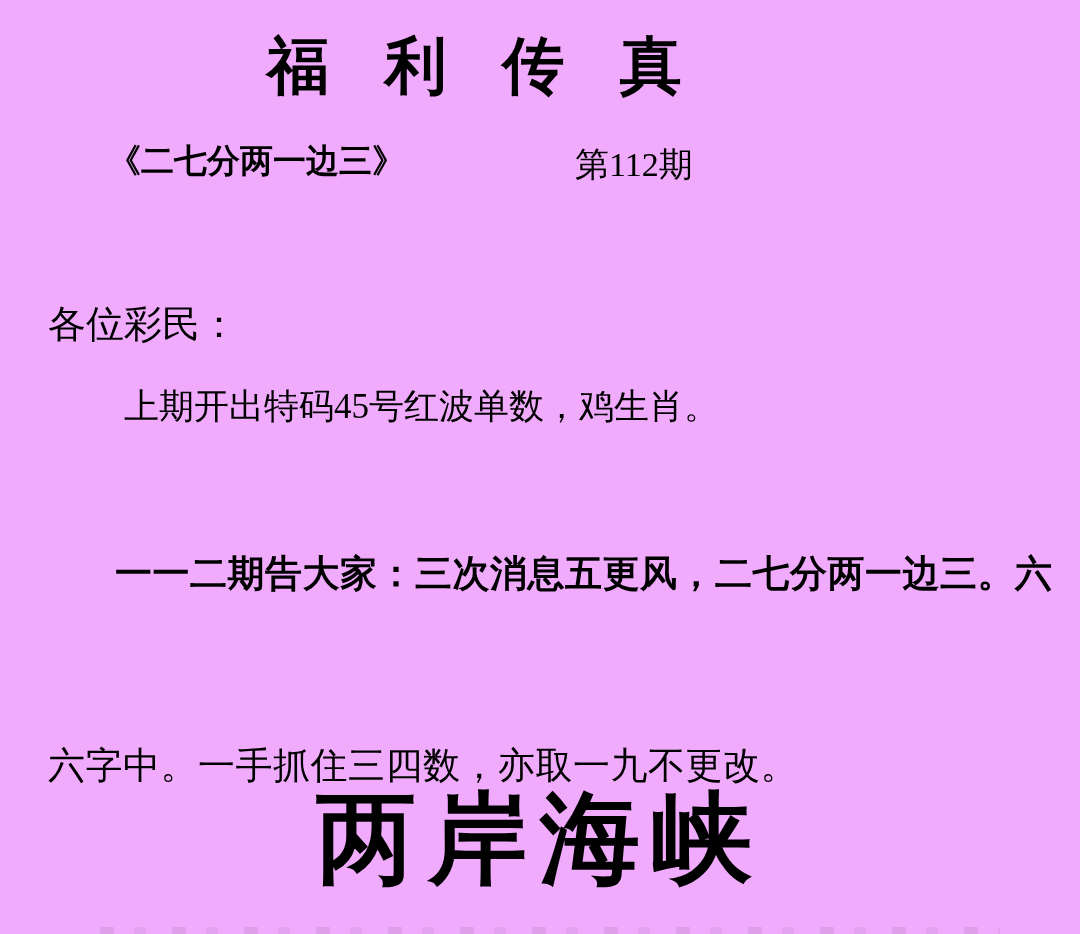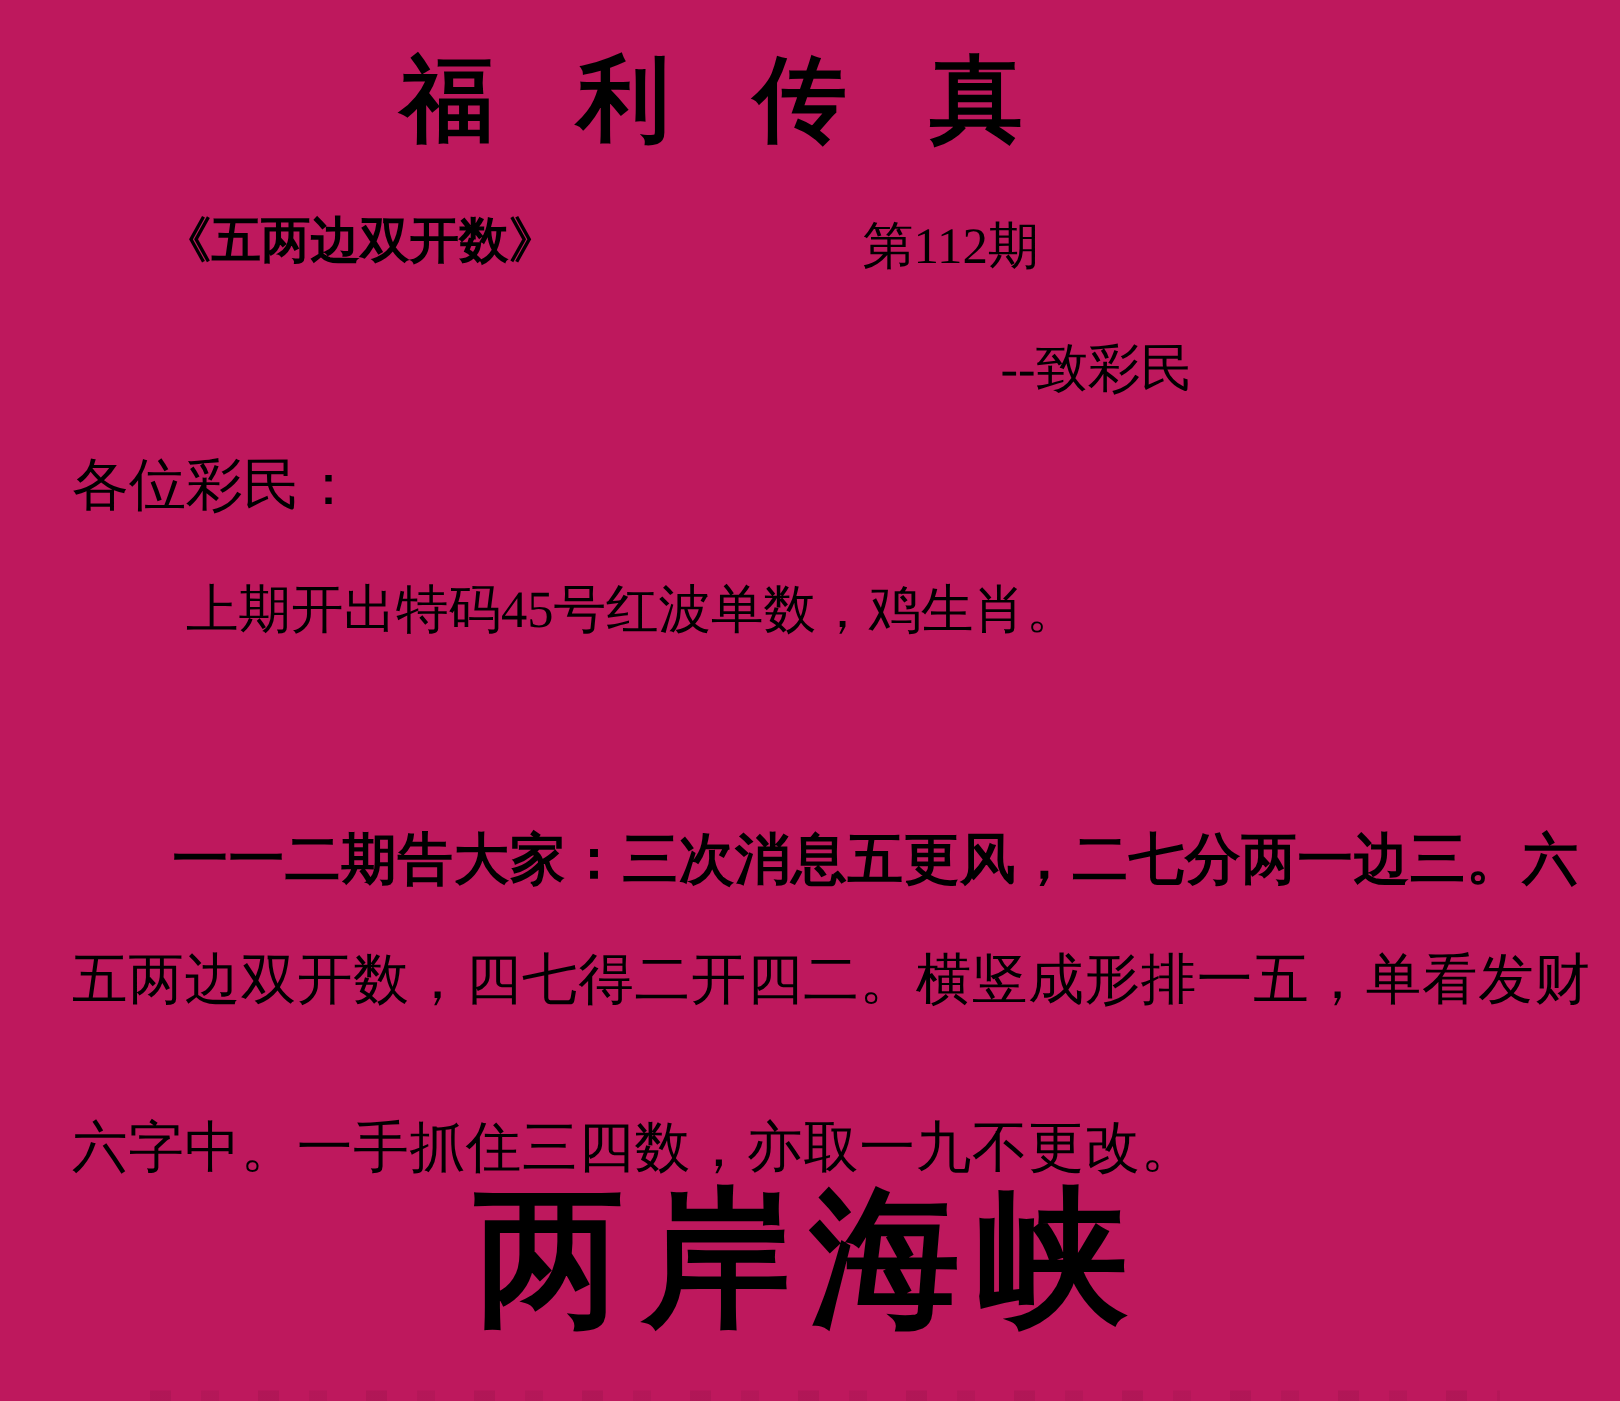--- a/index.html
+++ b/index.html
@@ -4,21 +4,21 @@
 <style>
   html, body {
     margin: 0;
     padding: 0;
     background: #ffffff;
   }
   .page {
     position: relative;
     width: 1080px;
     height: 934px;
-    background: #be185d;
+    background: #f0abfc;
     color: #000000;
     overflow: hidden;
     font-family: "Liberation Serif", "DejaVu Serif", serif;
   }
   .abs { position: absolute; line-height: 1.15; white-space: nowrap; }
 
   .doc-title {
     left: 0;
     top: 30px;
     width: 955px;
@@ -91,33 +91,31 @@
     );
   }
 </style>
 </head>
 <body>
 
 <div class="page">
 
   <div class="abs doc-title">福 利 传 真</div>
 
-  <div class="abs doc-label">《五两边双开数》</div>
+  <div class="abs doc-label">《二七分两一边三》</div>
 
   <div class="abs issue-label">第112期</div>
 
-  <div class="abs dedication">--致彩民</div>
 
   <div class="abs greeting">各位彩民：</div>
 
   <div class="abs previous-result">上期开出特码45号红波单数，鸡生肖。</div>
 
   <div class="abs msg-line msg-line-1">一一二期告大家：三次消息五更风，二七分两一边三。六</div>
 
-  <div class="abs msg-line msg-line-2">五两边双开数，四七得二开四二。横竖成形排一五，单看发财</div>
 
   <div class="abs msg-line msg-line-3">六字中。一手抓住三四数，亦取一九不更改。</div>
 
   <div class="abs headline">两岸海峡</div>
 
   <div class="cutoff-remnant"></div>
 
 </div>
 
 </body></html>

